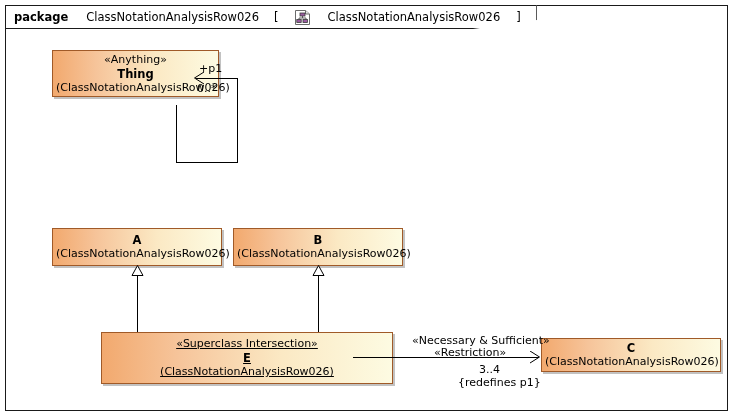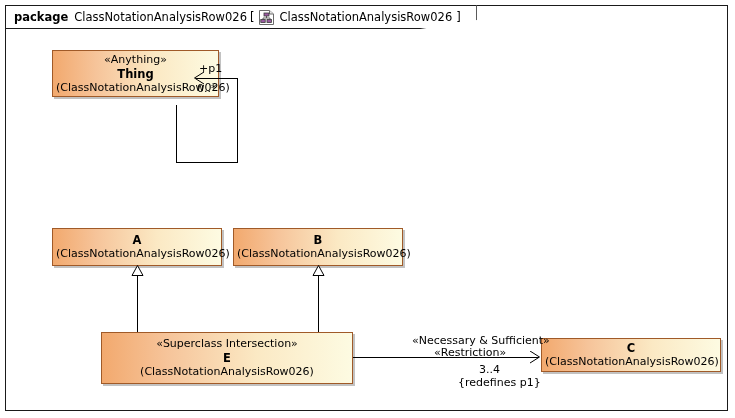--- a/index.html
+++ b/index.html
@@ -36,21 +36,21 @@
     left: 5px;
     top: 5px;
     height: 24px;
     box-sizing: border-box;
     background: #ffffff;
     border: 1px solid #1a1a1a;
     border-bottom: 1px solid #1a1a1a;
     padding: 0 9px 0 8px;
     display: flex;
     align-items: center;
-    gap: 0px;
+    gap: 12px;
     font-size: 11.5px;
     color: #000000;
     white-space: nowrap;
     clip-path: polygon(0 0, 100% 0, 100% 62%, 88% 100%, 0 100%);
   }
   .pkg-kw {
     font-weight: bold;
     margin-right: 6px;
   }
   .pkg-name { margin-right: 3px; }
@@ -149,21 +149,21 @@
   <div class="cbox" style="left:52px; top:228px; width:170px; height:38px;">
     <div class="cname">A</div>
     <div class="qual">(ClassNotationAnalysisRow026)</div>
   </div>
 
   <div class="cbox" style="left:233px; top:228px; width:170px; height:38px;">
     <div class="cname">B</div>
     <div class="qual">(ClassNotationAnalysisRow026)</div>
   </div>
 
-  <div class="cbox" style="left:101px; top:332px; width:252px; height:52px;">
+  <div class="cbox" style="left:101px; top:332px; width:292px; height:52px;text-decoration:underline;">
     <div class="stereo">«Superclass Intersection»</div>
     <div class="cname">E</div>
     <div class="qual">(ClassNotationAnalysisRow026)</div>
   </div>
 
   <div class="cbox" style="left:541px; top:338px; width:180px; height:34px;">
     <div class="cname">C</div>
     <div class="qual">(ClassNotationAnalysisRow026)</div>
   </div>
 

